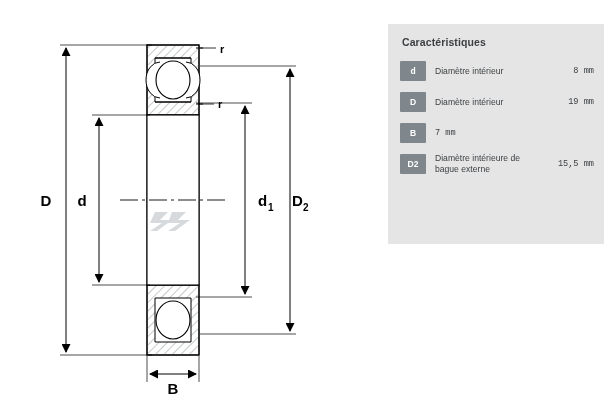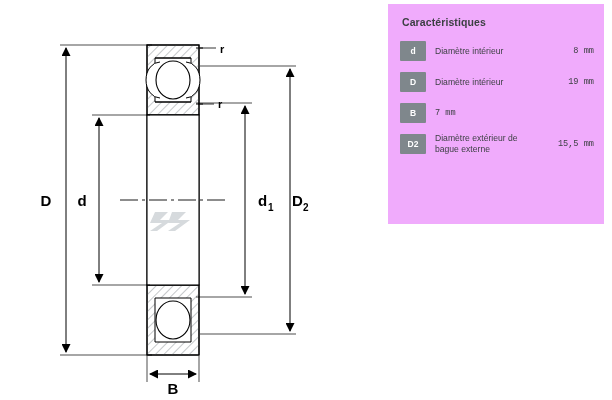--- a/index.html
+++ b/index.html
@@ -30,24 +30,24 @@
     height: 400px;
   }
   #drawing svg {
     display: block;
   }
 
   
   #specs {
     position: absolute;
     left: 388px;
-    top: 4px;
+    top: 24px;
     width: 216px;
     height: 220px;
-    background: #f0abfc;
+    background: #e5e5e5;
     box-sizing: border-box;
     padding: 12px 10px 10px 12px;
   }
   #specs .panel-title {
     font-size: 10.5px;
     color: #3b3f42;
     font-weight: bold;
     margin: 0 0 10px 2px;
     letter-spacing: 0.1px;
   }
@@ -249,18 +249,18 @@
     </div>
 
     <div class="spec-row">
       <div class="spec-badge">B</div>
       <div class="spec-value">7 mm</div>
     </div>
 
 
     <div class="spec-row">
       <div class="spec-badge">D2</div>
-      <div class="spec-label">Diamètre extérieur de bague externe</div>
+      <div class="spec-label">Diamètre intérieure de bague externe</div>
       <div class="spec-value">15,5 mm</div>
     </div>
   </div>
 
 </div>
 
 </body></html>

